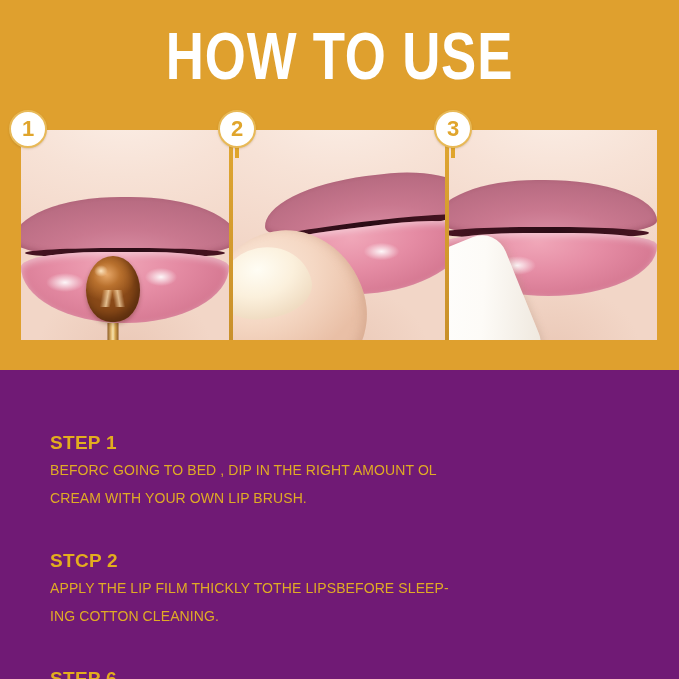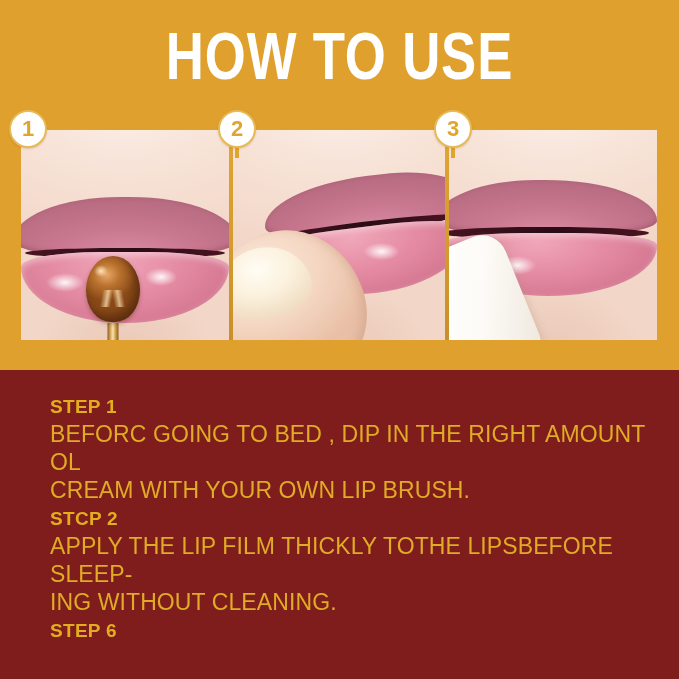--- a/index.html
+++ b/index.html
@@ -3,21 +3,21 @@
 <meta charset="utf-8">
 <style>
   * { margin:0; padding:0; box-sizing:border-box; }
   html,body { width:679px; height:679px; }
   body {
     font-family:"Liberation Sans", sans-serif;
     background:#ffffff;
     overflow:hidden;
   }
 
-  .page { position:relative; width:679px; height:679px; background:#7f1d1d; }
+  .page { position:relative; width:679px; height:679px; background:#701a75; }
 
   
   .hero {
     position:absolute; left:0; top:0; width:679px; height:370px;
     background:#dfa02e;
   }
 
   .hero-title {
     position:absolute; left:0; top:22px; width:679px;
     text-align:center;
@@ -199,25 +199,26 @@
   
   .steps {
     position:absolute; left:50px; top:394px; width:600px;
   }
   .step-head {
     color:#e3ad1e;
     font-weight:700;
     font-size:19px;
     line-height:26px;
     letter-spacing:.3px;
+    margin-top:36px;
   }
   .step-body {
     color:#e0ab25;
     font-weight:400;
-    font-size:23px;
+    font-size:14px;
     line-height:28px;
     letter-spacing:.1px;
     white-space:pre-line;
   }
   .step-block { margin-bottom:2px; }
 </style>
 </head>
 <body>
 
 <div class="page">
@@ -281,21 +282,21 @@
 
     <div class="step-block">
       <div class="step-head">STEP 1</div>
       <div class="step-body">BEFORC GOING TO BED , DIP IN THE RIGHT AMOUNT OL
 CREAM WITH YOUR OWN LIP BRUSH.</div>
     </div>
 
     <div class="step-block">
       <div class="step-head">STCP 2</div>
       <div class="step-body">APPLY THE LIP FILM THICKLY TOTHE LIPSBEFORE SLEEP-
-ING WITHOUT CLEANING.</div>
+ING COTTON CLEANING.</div>
     </div>
 
     <div class="step-block">
       <div class="step-head">STEP 6</div>
     </div>
 
   </div>
 
 </div>
 

